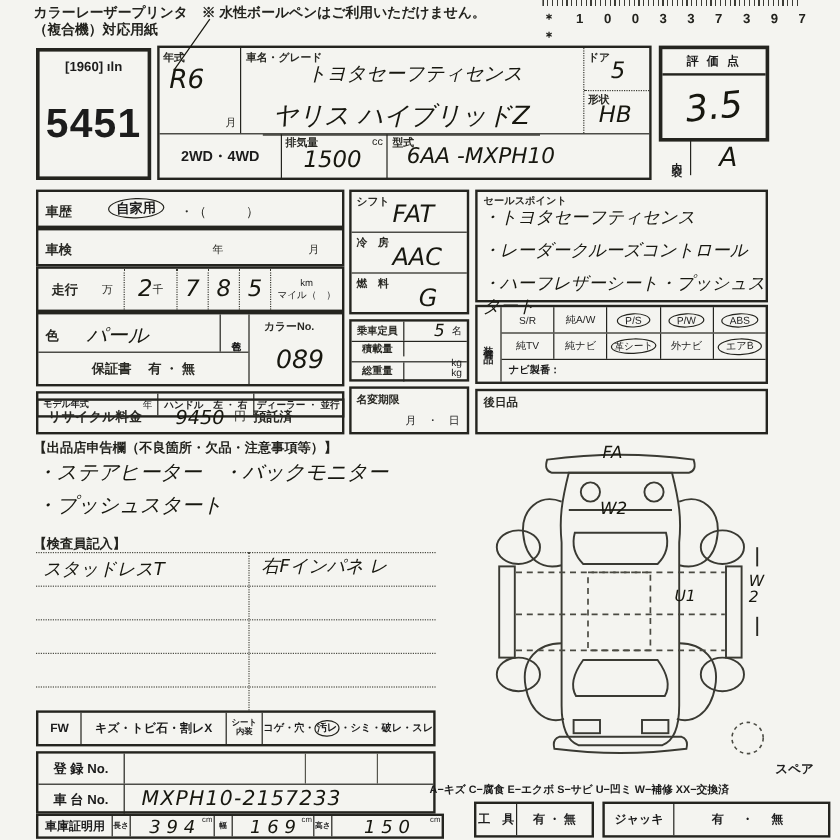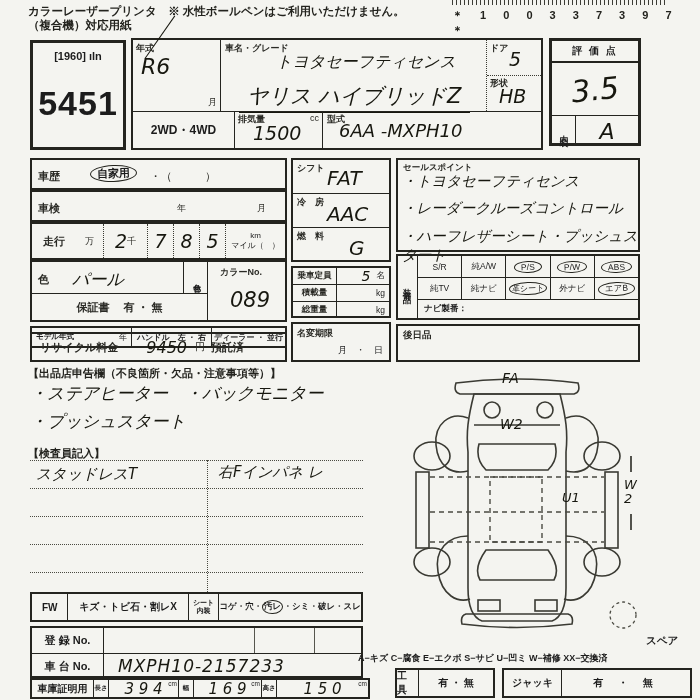--- a/index.html
+++ b/index.html
@@ -36,21 +36,21 @@
   <div class="abs barcode" style="left:452px;top:0;width:215px;"></div>
   <div class="abs serial" style="left:452px;top:8px;">＊ 1 0 0 3 3 7 3 9 7 ＊</div>
 
   <div class="box b3" style="left:30px;top:40px;width:96px;height:110px;">
     <div class="cc" style="height:26px;font-size:11px;font-weight:700;">[1960] ıln</div>
     <div class="cc" style="height:68px;font-size:34px;font-weight:700;letter-spacing:1px;">5451</div>
   </div>
 
   <div class="box" style="left:131px;top:38px;width:412px;height:112px;">
     <div class="flex" style="height:72px;border-bottom:1.5px solid #24241f;">
-      <div class="cell" style="width:88px;position:relative;">
+      <div class="cell" style="width:68px;position:relative;">
         <span class="lbl abs" style="left:3px;top:2px;">年式</span>
         <span class="hw abs" style="left:8px;top:14px;font-size:22px;">R6</span>
         <div class="abs" style="left:12px;top:18px;width:52px;border-top:1.8px solid #17170f;transform:rotate(-55deg);transform-origin:left;"></div>
         <span class="lbl abs" style="right:3px;bottom:2px;font-weight:400;">月</span>
       </div>
       <div style="flex:1;position:relative;border-right:1.5px dotted #3a3a32;">
         <span class="lbl abs" style="left:4px;top:2px;">車名・グレード</span>
         <div class="hw abs" style="left:55px;top:12px;font-size:16px;">トヨタセーフティセンス</div>
         <div class="hw abs" style="left:18px;top:42px;font-size:21px;border-bottom:1.5px solid #17170f;padding:0 8px 2px 8px;">ヤリス ハイブリッドZ</div>
       </div>
@@ -72,21 +72,21 @@
         <span class="lbl abs" style="right:3px;top:1px;font-weight:400;">cc</span>
         <span class="hw abs" style="left:18px;top:10px;font-size:19px;">1500</span>
       </div>
       <div style="flex:1;position:relative;">
         <span class="lbl abs" style="left:4px;top:1px;">型式</span>
         <span class="hw abs" style="left:16px;top:8px;font-size:18px;">6AA -MXPH10</span>
       </div>
     </div>
   </div>
 
-  <div class="box b3" style="left:549px;top:38px;width:92px;height:108px;">
+  <div class="box b3" style="left:549px;top:38px;width:92px;height:80px;">
     <div class="cc" style="height:22px;border-bottom:2px solid #24241f;font-size:10px;font-weight:700;letter-spacing:2px;">評 価 点</div>
     <div class="cc hw" style="height:52px;font-size:30px;transform:rotate(-6deg);">3.5</div>
     <div class="flex" style="height:31px;border-top:1.5px solid #24241f;">
       <div class="cc vert" style="width:24px;border-right:1.5px solid #24241f;">内装</div>
       <div class="cc hw" style="flex:1;font-size:22px;">A</div>
     </div>
   </div>
 
   <div class="box" style="left:30px;top:158px;width:257px;height:32px;">
     <span class="lbl abs" style="left:6px;top:9px;font-size:11px;">車歴</span>
@@ -168,21 +168,21 @@
   </div>
 
   <div class="box" style="left:291px;top:266px;width:100px;height:52px;">
     <div class="flex" style="height:17px;border-bottom:1px solid #24241f;">
       <div class="cc lbl" style="width:44px;border-right:1px solid #24241f;font-size:8.5px;">乗車定員</div>
       <div class="flex" style="flex:1;align-items:center;justify-content:flex-end;padding-right:4px;gap:6px;">
         <span class="hw" style="font-size:14px;">5</span>
         <span style="font-size:8.5px;">名</span>
       </div>
     </div>
-    <div class="flex" style="height:17px;border-bottom:1px solid #24241f;">
+    <div class="flex" style="height:17px;border-bottom:1px solid #24241f;flex-direction:column;">
       <div class="cc lbl" style="width:44px;border-right:1px solid #24241f;font-size:8.5px;">積載量</div>
       <div class="flex" style="flex:1;align-items:center;justify-content:flex-end;padding-right:4px;">
         <span style="font-size:8.5px;">kg</span>
       </div>
     </div>
     <div class="flex" style="height:16px;">
       <div class="cc lbl" style="width:44px;border-right:1px solid #24241f;font-size:8.5px;">総重量</div>
       <div class="flex" style="flex:1;align-items:center;justify-content:flex-end;padding-right:4px;">
         <span style="font-size:8.5px;">kg</span>
       </div>
@@ -348,21 +348,21 @@
     </div>
     <div class="cc cell" style="width:15px;font-size:6.5px;font-weight:700;">高さ</div>
     <div class="cc" style="flex:1;position:relative;">
       <span class="hw" style="font-size:15px;">1 5 0</span>
       <span class="abs tick" style="right:1px;top:0;font-size:6.5px;">cm</span>
     </div>
   </div>
 
   <div class="abs" style="left:358px;top:652px;font-size:9px;font-weight:700;white-space:nowrap;">A−キズ  C−腐食  E−エクボ  S−サビ  U−凹ミ  W−補修  XX−交換済</div>
   <div class="box flex" style="left:395px;top:668px;width:100px;height:30px;">
-    <div class="cc cell" style="width:22px;font-size:10px;font-weight:700;">工　具</div>
+    <div class="cc cell" style="width:34px;font-size:10px;font-weight:700;">工　具</div>
     <div class="cc" style="flex:1;font-size:10px;font-weight:700;">有 ・ 無</div>
   </div>
   <div class="box flex" style="left:502px;top:668px;width:190px;height:30px;">
     <div class="cc cell" style="width:58px;font-size:10px;font-weight:700;">ジャッキ</div>
     <div class="cc" style="flex:1;font-size:10px;font-weight:700;letter-spacing:6px;">有 ・ 無</div>
   </div>
 
 </div>
 
 </body></html>

